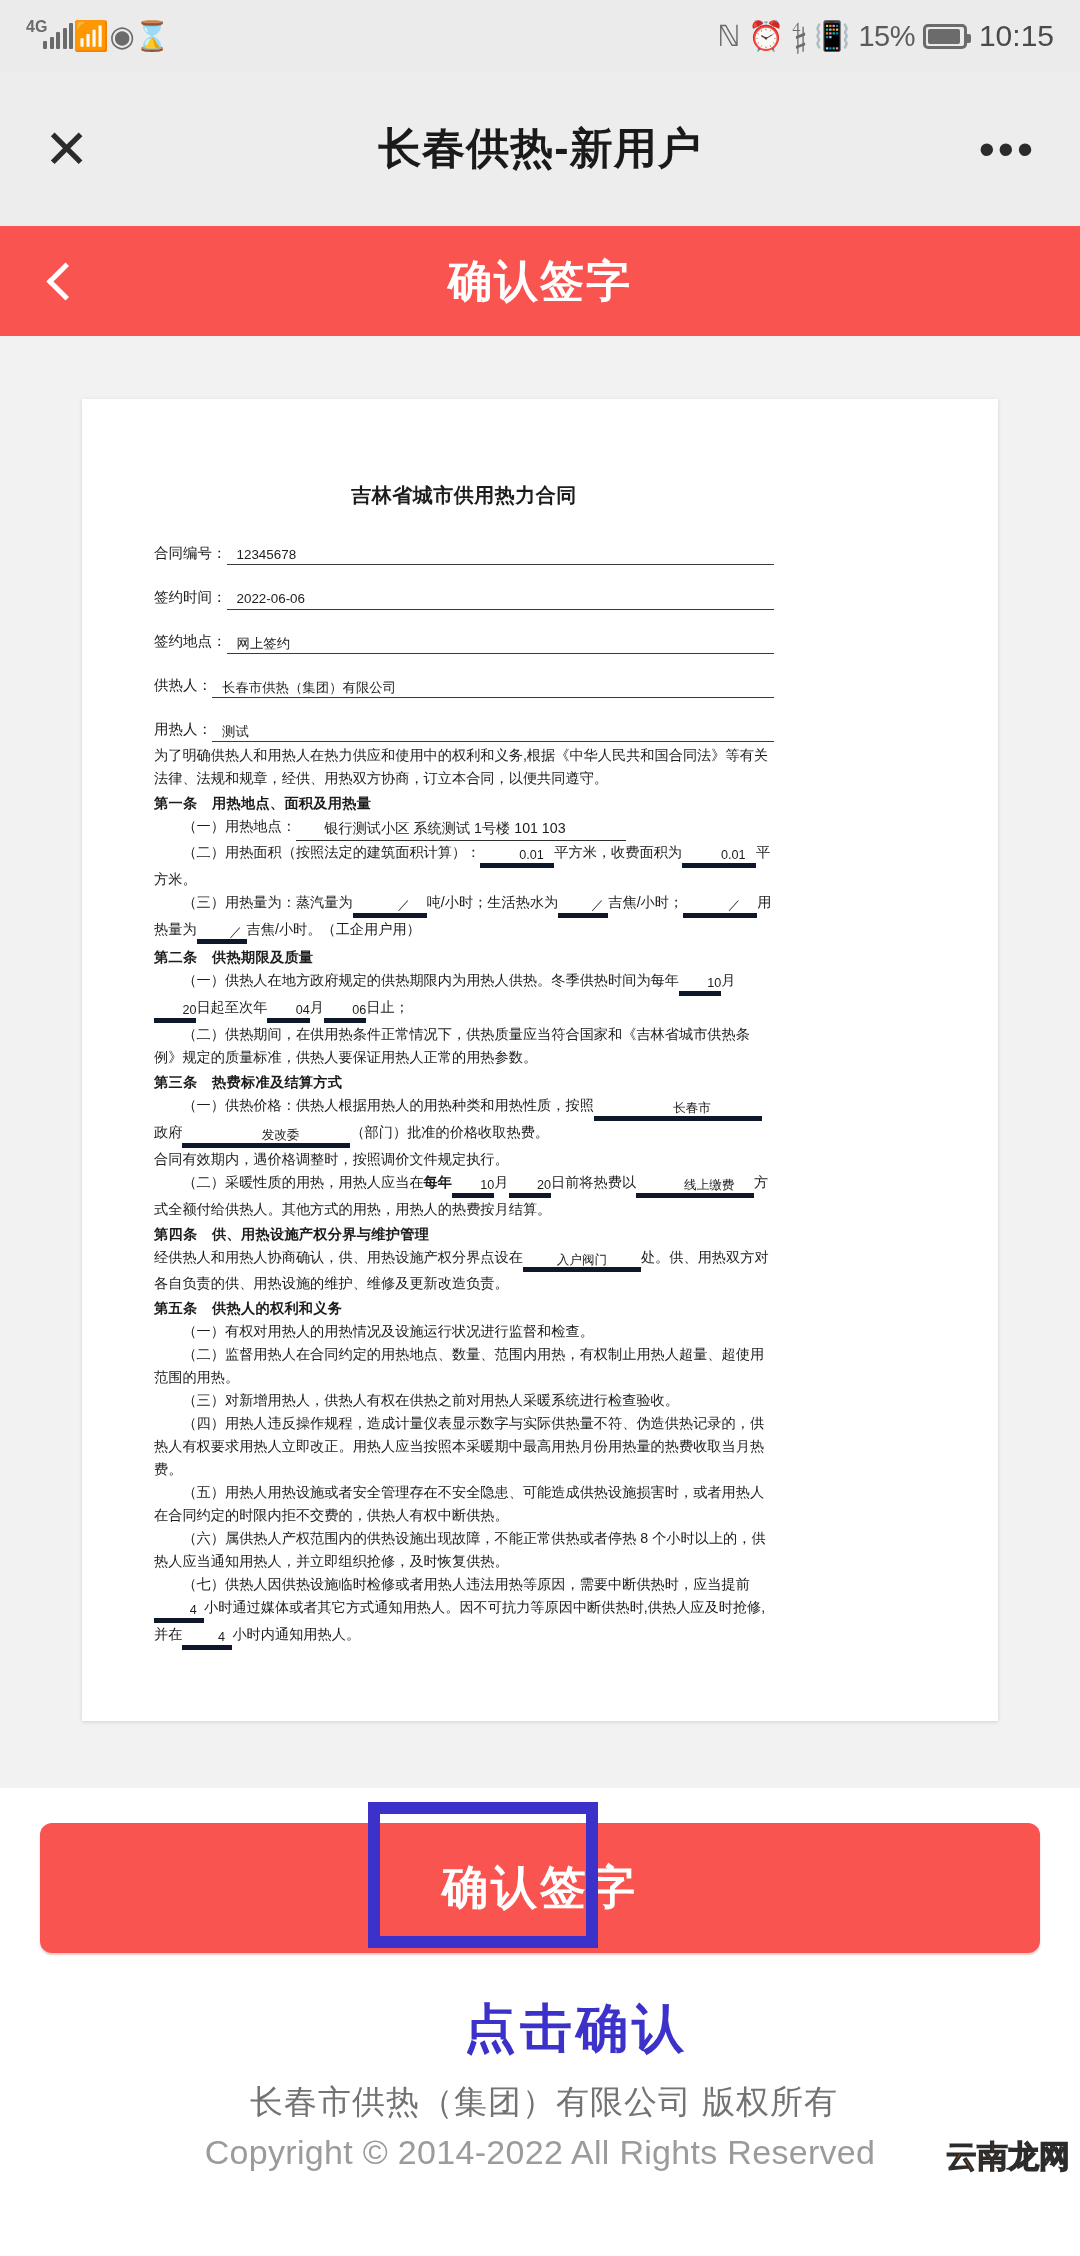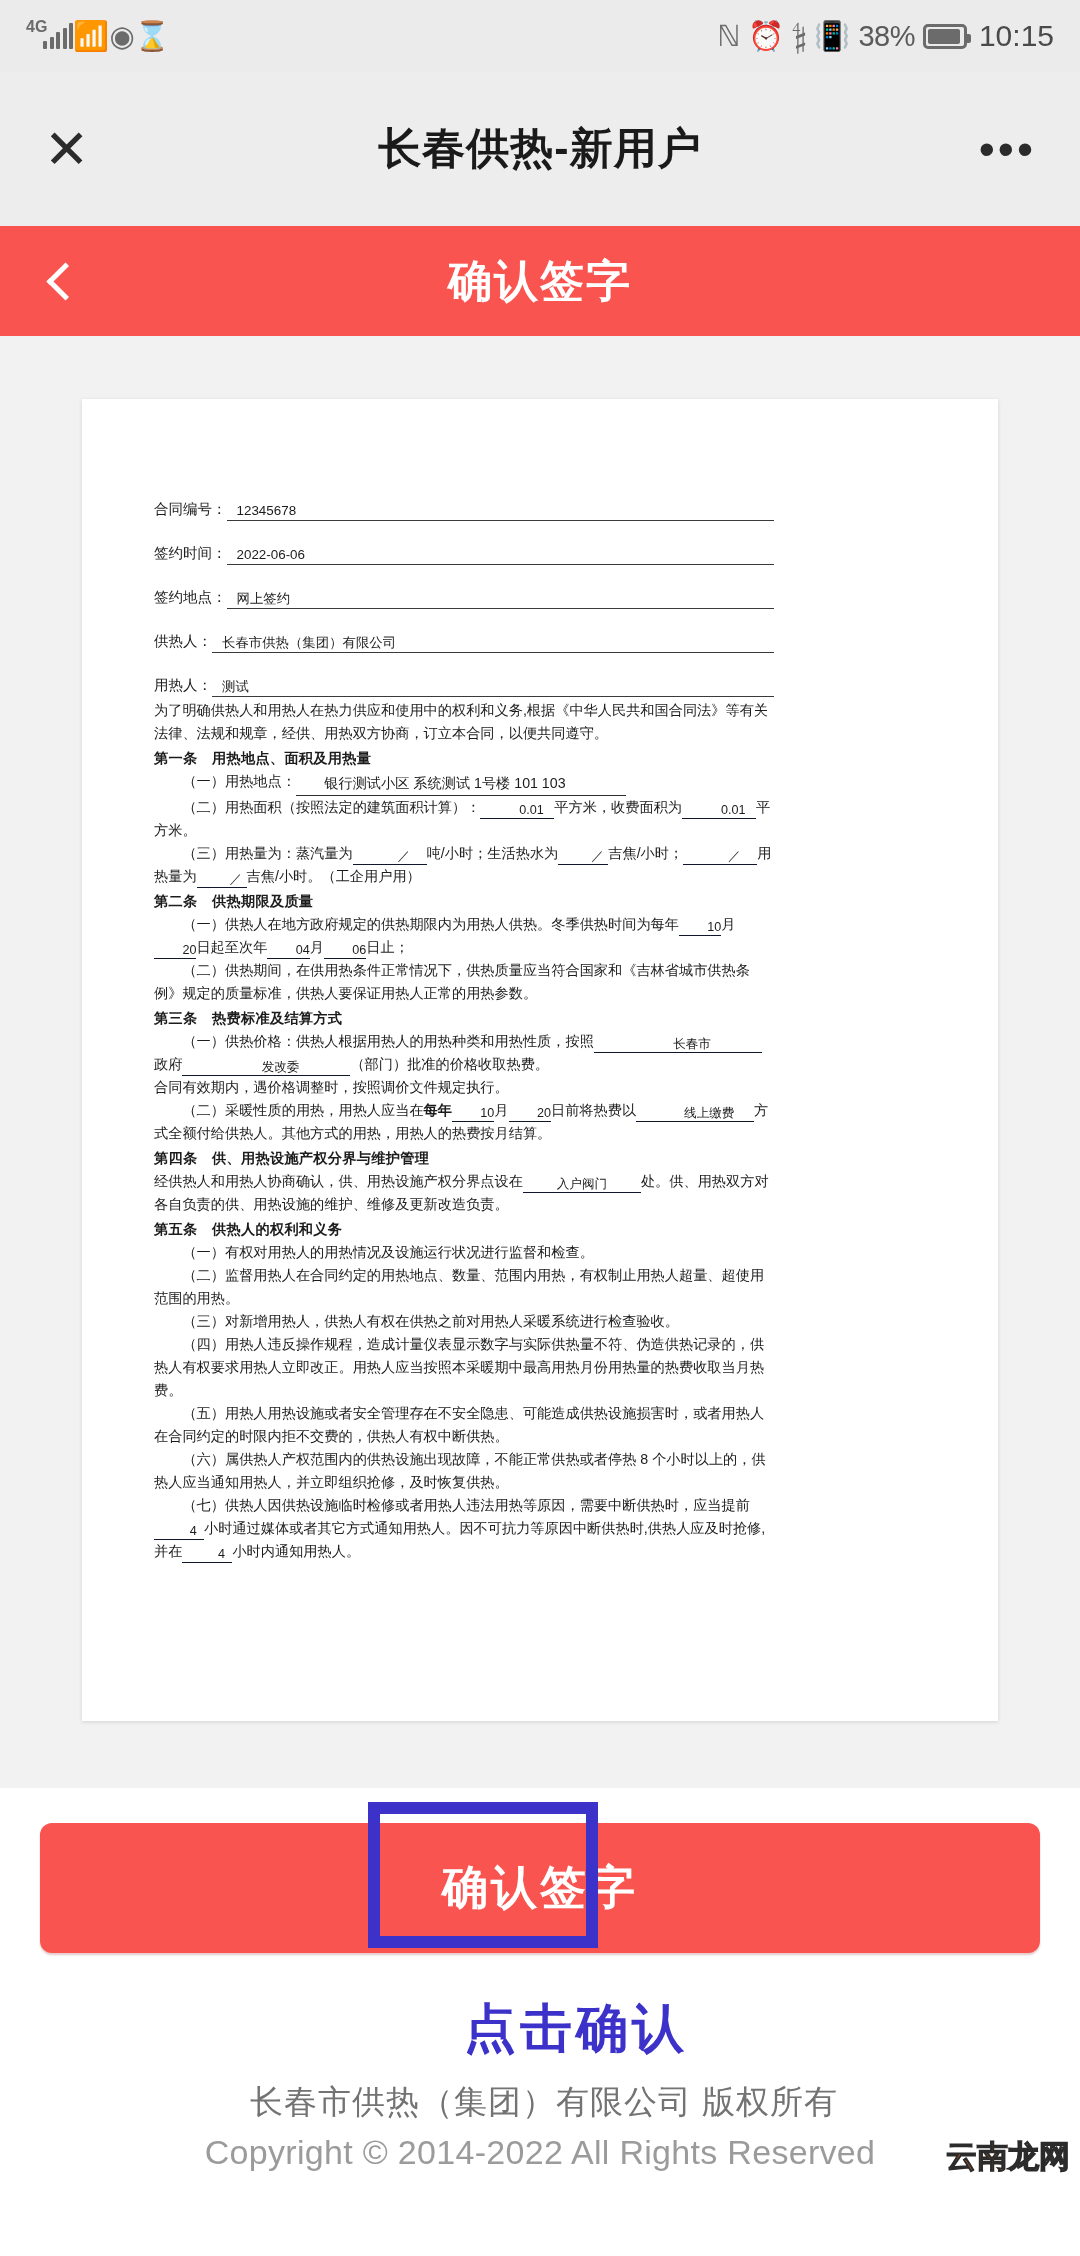--- a/index.html
+++ b/index.html
@@ -89,21 +89,21 @@
   .flabel{white-space:nowrap;font-size:14.5px;}
   .fval{
     flex:1;border-bottom:1px solid #3a3a3a;padding-left:10px;font-size:13.4px;
     line-height:1.35;
     margin-top:23px;
   }
   .para{text-indent:0;margin:0;}
   .para.ind{text-indent:2em;}
   .arth{font-weight:700;margin:2px 0 0 0;letter-spacing:0.3px;}
   .blank{
-    display:inline-block;border-bottom:1px solid #0f172a;text-align:center;
+    display:inline-block;border-bottom:5px solid #0f172a;text-align:center;
     font-size:12.6px;line-height:1.1;vertical-align:-2px;
   }
   .b-xs{min-width:34px}
   .b-s{min-width:50px}
   .b-m{min-width:74px}
   .b-l{min-width:118px}
   .b-xl{min-width:168px}
   .inlineline{display:inline-block;border-bottom:1px solid #2e2e2e;vertical-align:-2px;}
 
   
@@ -154,21 +154,21 @@
       </span>
     <span class="ico glyph">📶</span>
     <span class="ico glyph">◉</span>
     <span class="ico glyph">⌛</span>
   </div>
   <div class="sb-right">
     <span class="ico glyph">ℕ</span>
     <span class="ico glyph">⏰</span>
     <span class="ico glyph">𝄲</span>
     <span class="ico glyph">📳</span>
-    <span class="pct">38%</span>
+    <span class="pct">15%</span>
     <span class="battery">
         <i></i>
       </span>
     <span class="clock">10:15</span>
   </div>
 </div>
 
 <div class="wxbar">
   <div class="wx-close">✕</div>
   <div class="wx-title">长春供热-新用户</div>
@@ -177,20 +177,21 @@
 
 <div class="rednav">
   <div class="rn-back"></div>
   <div class="rn-title">确认签字</div>
 </div>
 
 <div class="content">
   <div class="paper">
     <div class="doc">
 
+      <div class="doc-title">吉林省城市供用热力合同</div>
 
       <div class="frow">
         <span class="flabel">合同编号：</span>
         <span class="fval">12345678</span>
       </div>
       <div class="frow">
         <span class="flabel">签约时间：</span>
         <span class="fval">2022-06-06</span>
       </div>
       <div class="frow">

